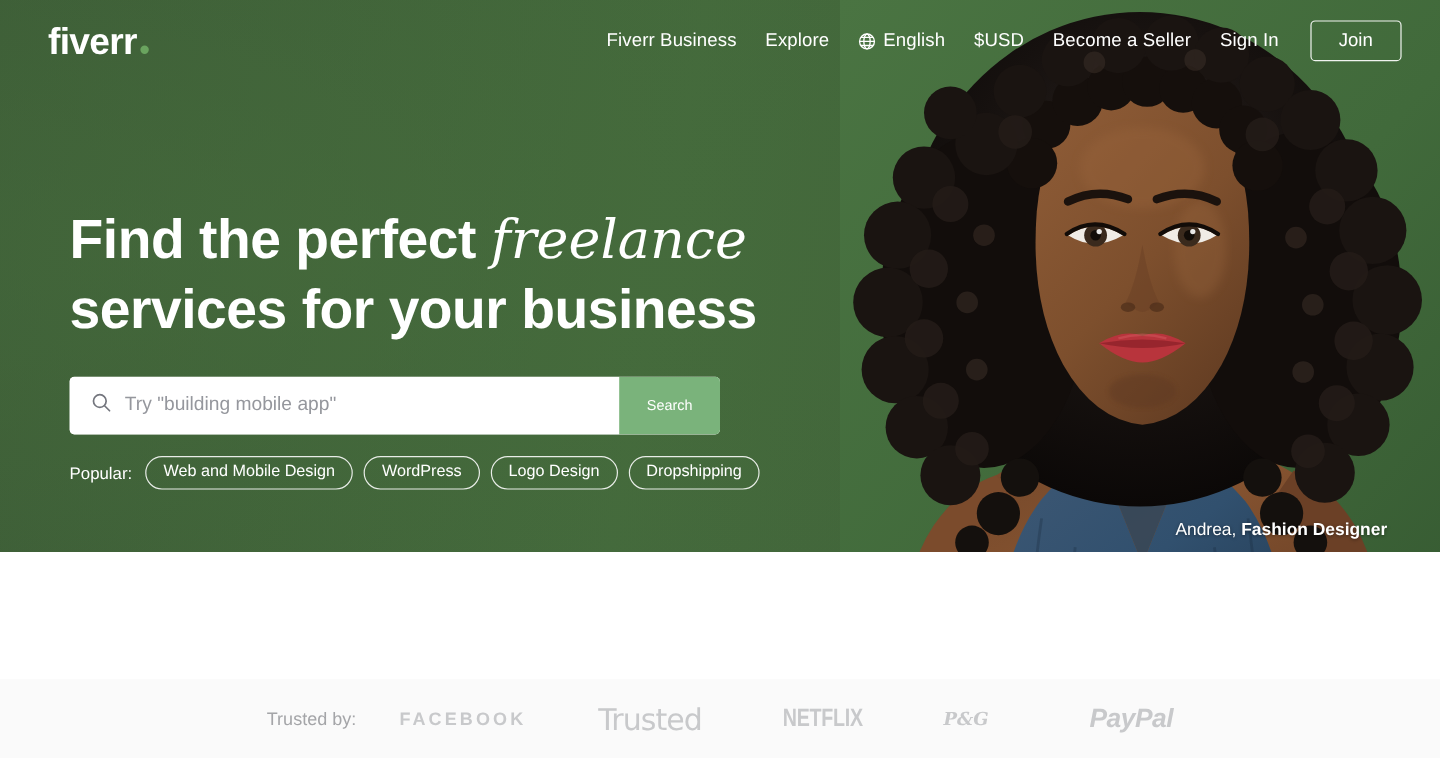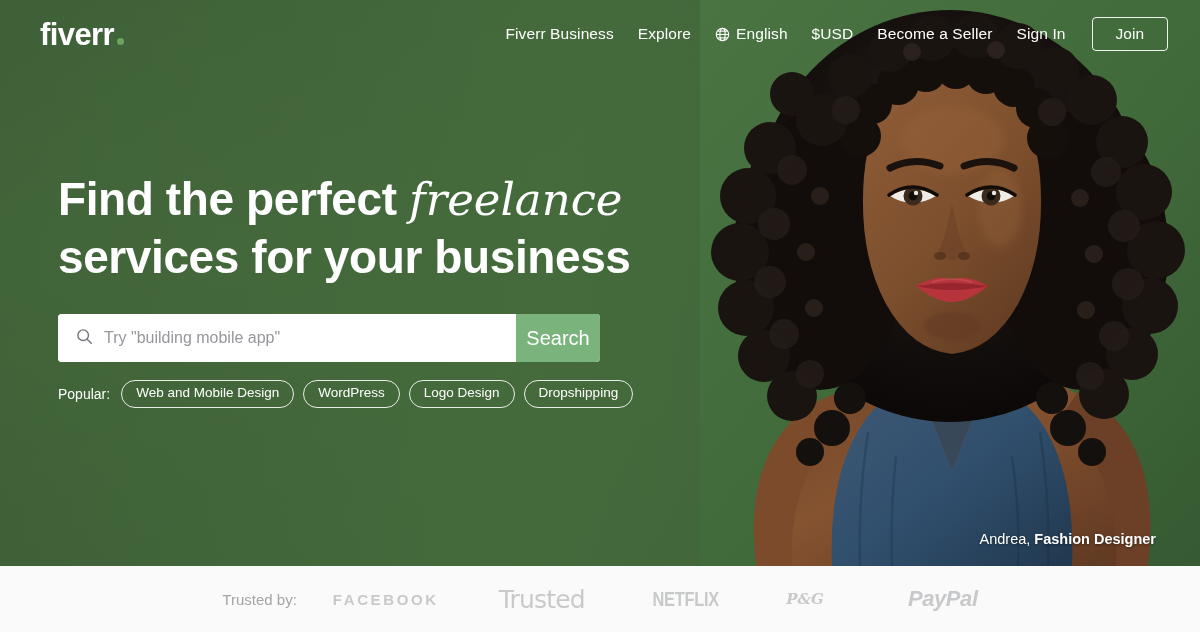--- a/index.html
+++ b/index.html
@@ -7,21 +7,21 @@
     width: 1200px; height: 632px;
     font-family: "Liberation Sans", sans-serif;
     background: #ffffff;
     overflow: hidden;
   }
   #page { position: relative; width: 1200px; height: 632px; }
 
   
   .hero {
     position: absolute; top: 0; left: 0;
-    width: 1200px; height: 566px;
+    width: 1200px; height: 460px;
     background: #15803d;
     overflow: hidden;
   }
   .hero-bg-tint {
     position: absolute; inset: 0;
     background:
       radial-gradient(120% 110% at 18% 45%, rgba(70,108,60,0.55) 0%, rgba(58,90,50,0.0) 62%),
       linear-gradient(100deg, #3d5d37 0%, #446a3c 46%, #41643a 72%, #3c5b35 100%);
   }
 
@@ -100,39 +100,39 @@
   }
   .search-input {
     border: none; outline: none; width: 100%;
     font-size: 16px; color: #404145;
     font-family: "Liberation Sans", sans-serif; background: transparent;
   }
   .search-input::placeholder { color: #95979d; }
   .search-btn {
     width: 84px; border: none; cursor: pointer;
     background: #7ab37b; color: #ffffff;
-    font-size: 20px; font-family: "Liberation Sans", sans-serif;
+    font-size: 12px; font-family: "Liberation Sans", sans-serif;
   }
 
   
   .popular-row {
     display: flex; align-items: center; gap: 9px; margin-top: 18px;
   }
   .popular-label { color: #ffffff; font-size: 14px; margin-right: 2px; }
   .tag {
     border: 1px solid rgba(255,255,255,0.88);
     border-radius: 50px;
     color: #ffffff; font-size: 13.5px;
     padding: 4px 14px 5px; cursor: pointer; white-space: nowrap;
     background: transparent; line-height: 1.25;
   }
 
   
   .photo-credit {
-    position: absolute; right: 44px; bottom: 19px; z-index: 7;
+    position: absolute; right: 44px; bottom: 10px; z-index: 7;
     color: #ffffff; font-size: 14.5px;
     text-shadow: 0 1px 3px rgba(0,0,0,0.45);
     white-space: nowrap;
   }
   .photo-credit b { font-weight: 700; }
 
   
   .trusted-bar {
     position: absolute; left: 0; top: 566px;
     width: 1200px; height: 66px;

